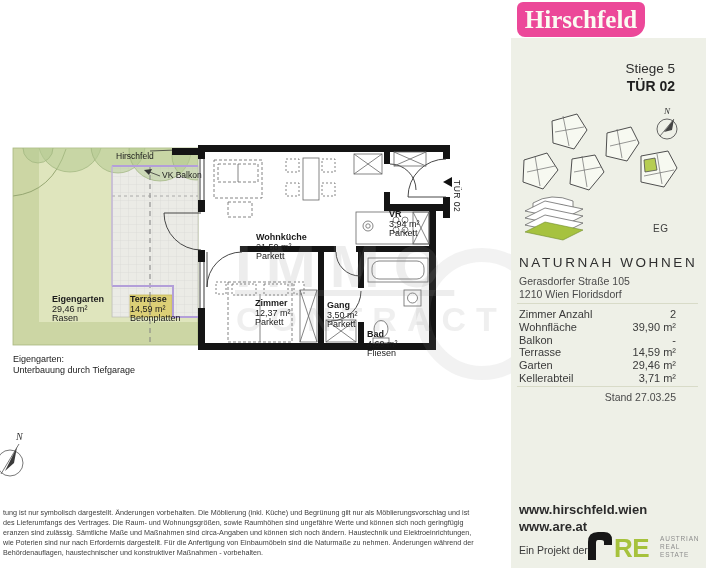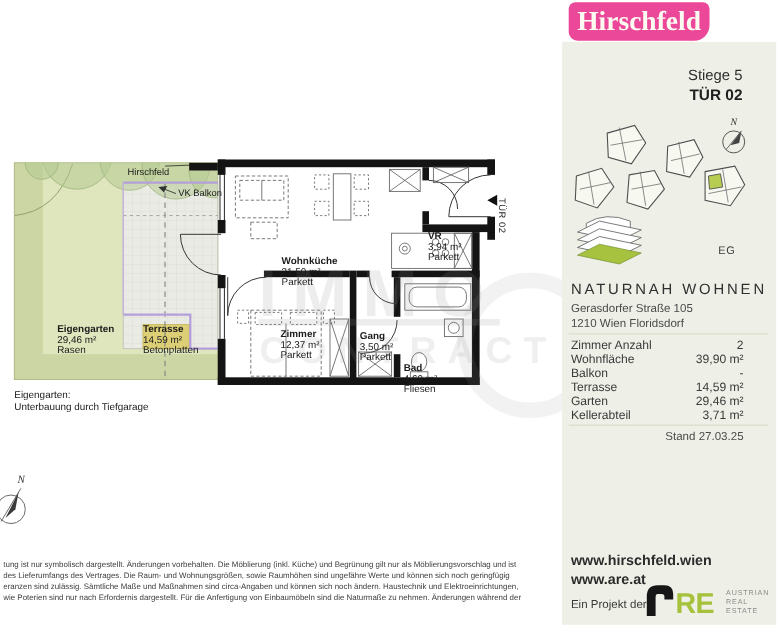--- a/index.html
+++ b/index.html
@@ -330,15 +330,16 @@
     <text x="74" y="11" font-size="6.5" fill="#8d8d8d" letter-spacing="0.8">AUSTRIAN</text>
     <text x="74" y="19" font-size="6.5" fill="#8d8d8d" letter-spacing="0.8">REAL</text>
     <text x="74" y="27" font-size="6.5" fill="#8d8d8d" letter-spacing="0.8">ESTATE</text>
   </svg>
 
   <div class="abs disc">
     <div>tung ist nur symbolisch dargestellt. Änderungen vorbehalten. Die Möblierung (inkl. Küche) und Begrünung gilt nur als Möblierungsvorschlag und ist</div>
     <div>des Lieferumfangs des Vertrages. Die Raum- und Wohnungsgrößen, sowie Raumhöhen sind ungefähre Werte und können sich noch geringfügig</div>
     <div>eranzen sind zulässig. Sämtliche Maße und Maßnahmen sind circa-Angaben und können sich noch ändern. Haustechnik und Elektroeinrichtungen,</div>
     <div>wie Poterien sind nur nach Erfordernis dargestellt. Für die Anfertigung von Einbaumöbeln sind die Naturmaße zu nehmen. Änderungen während der</div>
+    <div>Behördenauflagen, haustechnischer und konstruktiver Maßnahmen - vorbehalten.</div>
   </div>
 
 </div>
 
 </body></html>

